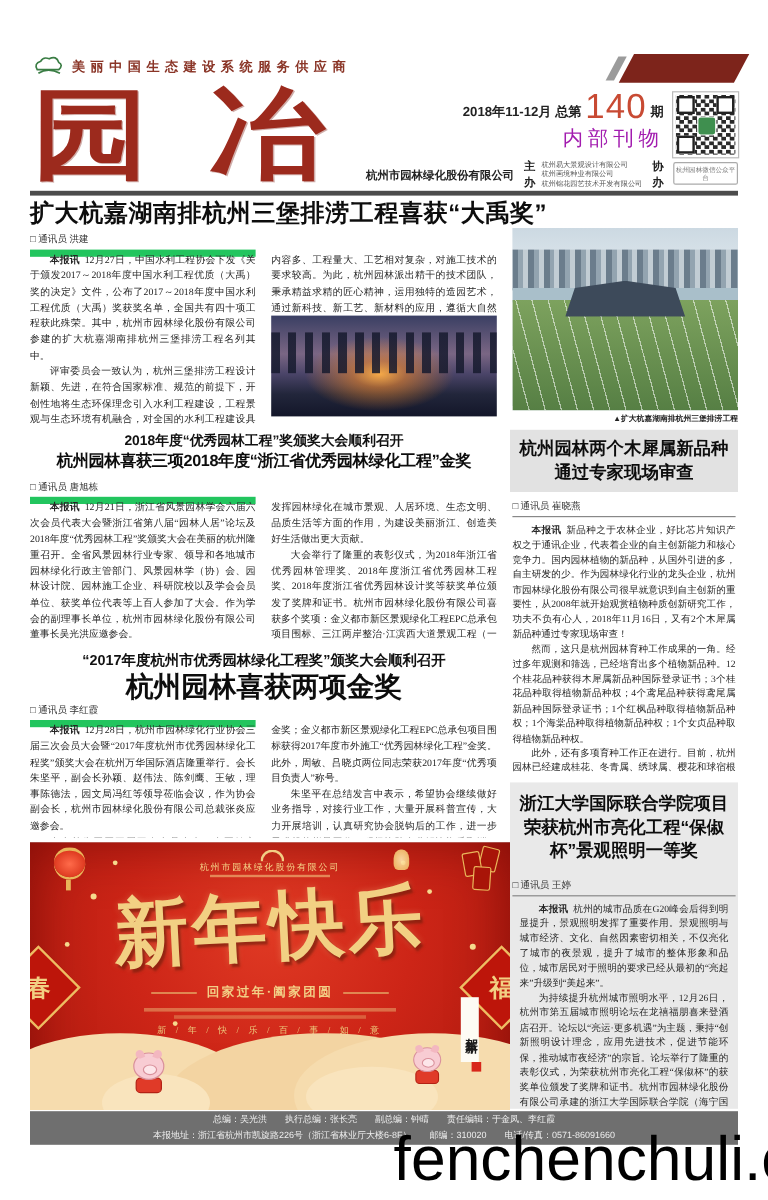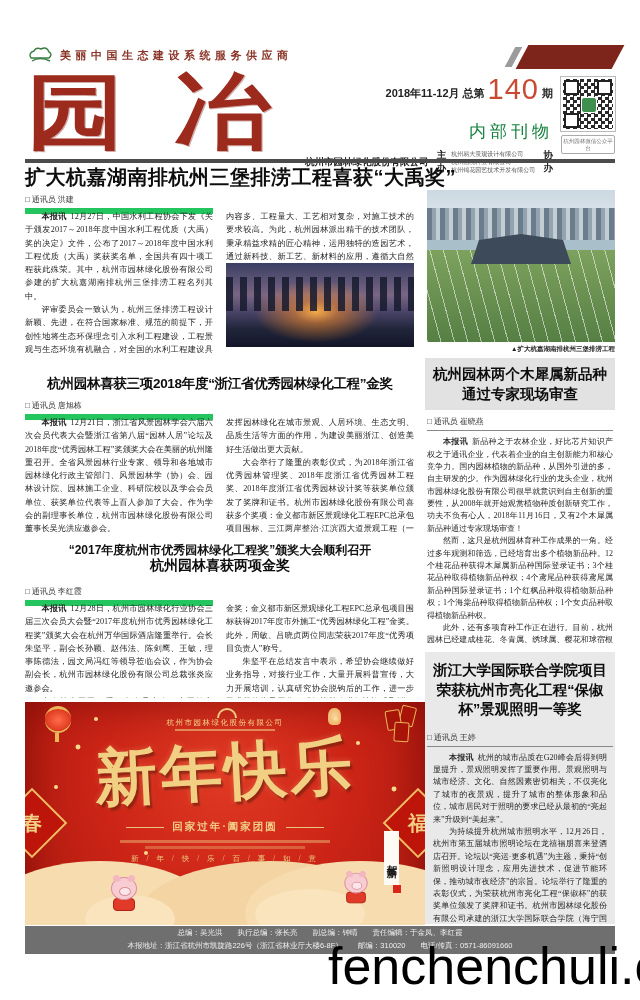--- a/index.html
+++ b/index.html
@@ -18,21 +18,21 @@
 
   
   .masthead{position:absolute;left:2px;top:28px;width:340px;height:84px;}
   .masthead-title{font-size:82px;line-height:80px;font-weight:900;color:#9c2a1d;letter-spacing:42px;
                   transform:scaleX(1.18);transform-origin:left center;white-space:nowrap;
                   text-shadow:1px 1px 0 rgba(120,20,10,.35);}
   .head-right{position:absolute;right:62px;top:32px;width:248px;text-align:right;}
   .issue-line{display:flex;justify-content:flex-end;align-items:flex-end;gap:3px;}
   .issue-date,.issue-label,.issue-unit{font-size:11px;font-weight:bold;color:#222;}
   .issue-number{font-size:29px;line-height:24px;color:#c84a33;font-family:"Liberation Sans","DejaVu Sans",sans-serif;font-weight:400;letter-spacing:1px;}
-  .pub-type{margin-top:19px;font-size:17px;letter-spacing:4px;color:#15803d;}
+  .pub-type{margin-top:3px;font-size:17px;letter-spacing:4px;color:#a21caf;}
   .org-row{margin-top:6px;display:flex;justify-content:flex-end;align-items:center;gap:5px;}
   .org-name{font-size:9.5px;font-weight:bold;color:#222;white-space:nowrap;}
   .org-role{font-size:9.5px;font-weight:bold;color:#222;}
   .coorg{font-size:6px;line-height:1.35;color:#555;text-align:left;white-space:nowrap;}
   .qr{position:absolute;right:0;top:32px;width:50px;height:50px;border:2px solid #fff;outline:1px solid #bbb;
       background:conic-gradient(#2a2a2a 90deg,#fff 0 180deg,#2a2a2a 0 270deg,#fff 0) 0 0/7px 7px;}
   .qr-eye{position:absolute;width:11px;height:11px;border:2.5px solid #222;background:#fff;}
   .qr-eye.b{left:1px;top:1px}.qr-eye.c{right:1px;top:1px}.qr-eye.d{left:1px;bottom:1px}
   .qr-center{position:absolute;left:18px;top:18px;width:14px;height:14px;background:#3f8f4f;border-radius:3px;border:1.5px solid #fff;}
   .qr-caption{position:absolute;right:0;top:90px;width:52px;font-size:5.5px;color:#777;border:1px solid #aaa;
@@ -200,35 +200,36 @@
         <div class="pa-towers"></div>
         <div class="pa-river"></div>
         <div class="pa-green"></div>
         <div class="pa-paths"></div>
         <div class="pa-bldg"></div>
       </div>
       <div class="photo-caption">▲扩大杭嘉湖南排杭州三堡排涝工程</div>
     </div>
 
     <div style="position:absolute;left:0;top:315px;width:390px;height:180px;">
+      <div class="overline sans" style="top:0;font-size:11.5px;">2018年度“优秀园林工程”奖颁奖大会顺利召开</div>
       <div class="mid-headline sans" style="top:15px;font-size:13.5px;letter-spacing:-.3px;">杭州园林喜获三项2018年度“浙江省优秀园林绿化工程”金奖</div>
       <div class="byline" style="position:absolute;left:0;top:40px;width:188px;">□ 通讯员 唐旭栋</div>
       <div class="col bt" style="left:0;top:56px;width:188px;height:122px;">
         <p><span class="lead">本报讯</span><span>12月21日，浙江省风景园林学会六届六次会员代表大会暨浙江省第八届“园林人居”论坛及2018年度“优秀园林工程”奖颁奖大会在美丽的杭州隆重召开。全省风景园林行业专家、领导和各地城市园林绿化行政主管部门、风景园林学（协）会、园林设计院、园林施工企业、科研院校以及学会会员单位、获奖单位代表等上百人参加了大会。作为学会的副理事长单位，杭州市园林绿化股份有限公司董事长吴光洪应邀参会。</span></p>
         <p>大会充分肯定了2018年学会在提升会员服务质量与水平、加强行业自律、创优评奖、技能培训等方面取得的成绩，针对下一步的工作，希望学会贯彻十九大坚持人与自然和谐共生的基本方略及习近平总书记关于“公园城市”的指示精神，充分</p>
       </div>
       <div class="col bt" style="left:201px;top:56px;width:188px;height:122px;">
         <p style="text-indent:0">发挥园林绿化在城市景观、人居环境、生态文明、品质生活等方面的作用，为建设美丽浙江、创造美好生活做出更大贡献。</p>
         <p>大会举行了隆重的表彰仪式，为2018年浙江省优秀园林管理奖、2018年度浙江省优秀园林工程奖、2018年度浙江省优秀园林设计奖等获奖单位颁发了奖牌和证书。杭州市园林绿化股份有限公司喜获多个奖项：金义都市新区景观绿化工程EPC总承包项目围标、三江两岸整治·江滨西大道景观工程（一期）工程，建德市美丽城乡精品示范通道打造工程三个项目均荣获2018年度“浙江省优秀园林绿化工程”金奖；同时，周敏、樊磊、吕晓贞三位同志荣获2018年度“浙江省园林优秀项目负责人”称号。</p>
       </div>
     </div>
 
     <div style="position:absolute;left:0;top:497px;width:390px;height:158px;">
       <div class="overline sans" style="top:0;font-size:12px;">“2017年度杭州市优秀园林绿化工程奖”颁奖大会顺利召开</div>
-      <div class="mid-headline sans" style="top:15px;font-size:14px;">杭州园林喜获两项金奖</div>
+      <div class="mid-headline sans" style="top:15px;font-size:23px;">杭州园林喜获两项金奖</div>
       <div class="byline" style="position:absolute;left:0;top:44px;width:188px;">□ 通讯员 李红霞</div>
       <div class="col bt" style="left:0;top:60px;width:188px;height:96px;">
         <p><span class="lead">本报讯</span><span>12月28日，杭州市园林绿化行业协会三届三次会员大会暨“2017年度杭州市优秀园林绿化工程奖”颁奖大会在杭州万华国际酒店隆重举行。会长朱坚平，副会长孙颖、赵伟法、陈剑鹰、王敏，理事陈德法，园文局冯红等领导莅临会议，作为协会副会长，杭州市园林绿化股份有限公司总裁张炎应邀参会。</span></p>
         <p>大会首先召开三届三次会员大会，由王敏主持，朱坚平作2017年度协会工作总结，审议通过协会2017年度财务审计报告及协会机构专项财务报告、协会章程修正案及章程修改的说明，通报协会与行政主管单位脱钩工作、2017-2018年度会员管理情况以及协会制度建设开展情况等。</p>
 
       </div>
       <div class="col bt" style="left:201px;top:60px;width:188px;height:96px;">
         <p style="text-indent:0">金奖；金义都市新区景观绿化工程EPC总承包项目围标获得2017年度市外施工“优秀园林绿化工程”金奖。此外，周敏、吕晓贞两位同志荣获2017年度“优秀项目负责人”称号。</p>
         <p>朱坚平在总结发言中表示，希望协会继续做好业务指导，对接行业工作，大量开展科普宣传，大力开展培训，认真研究协会脱钩后的工作，进一步寻求机构指导工作，积极协助企业解决资质取消、经济下滑等问题，坚持评优项目、创新委托方法等，只要大家齐心协力，协会的未来一定会更加美好。</p>
 

